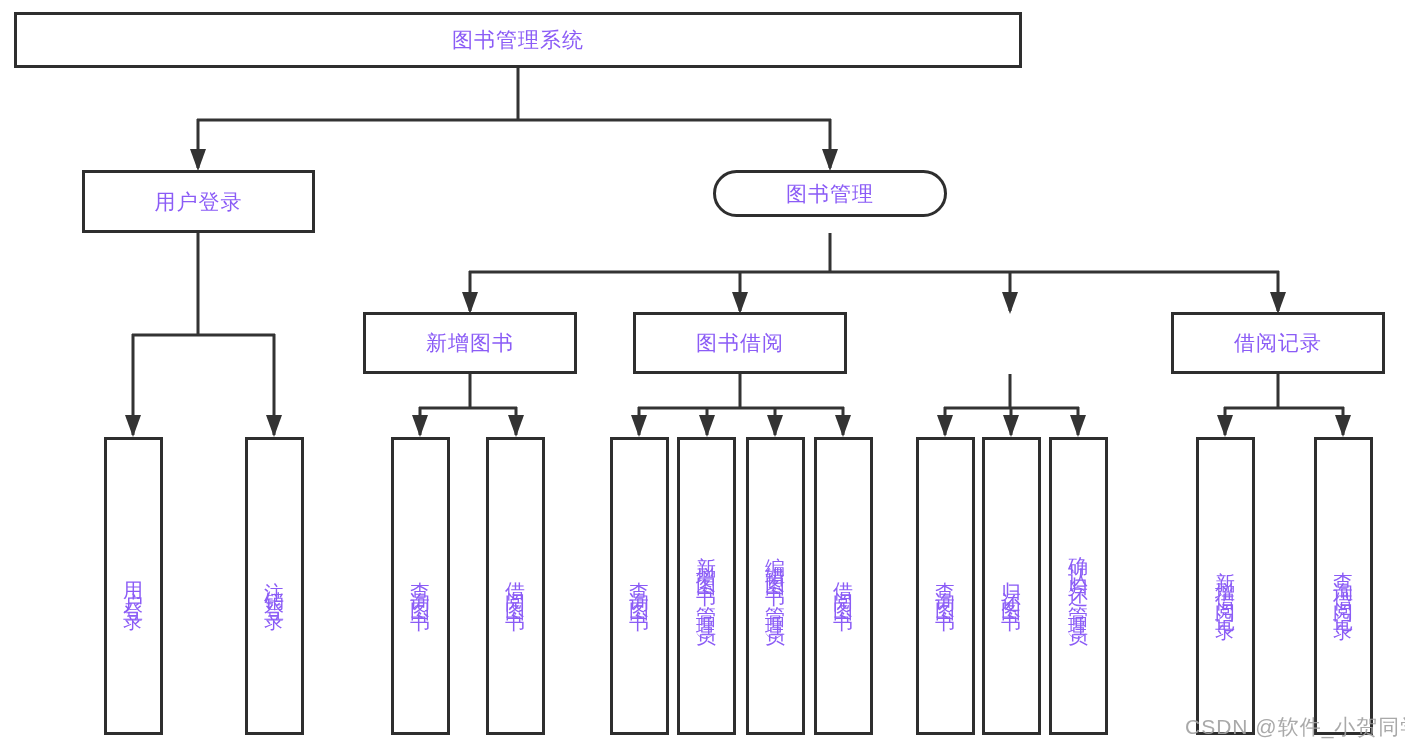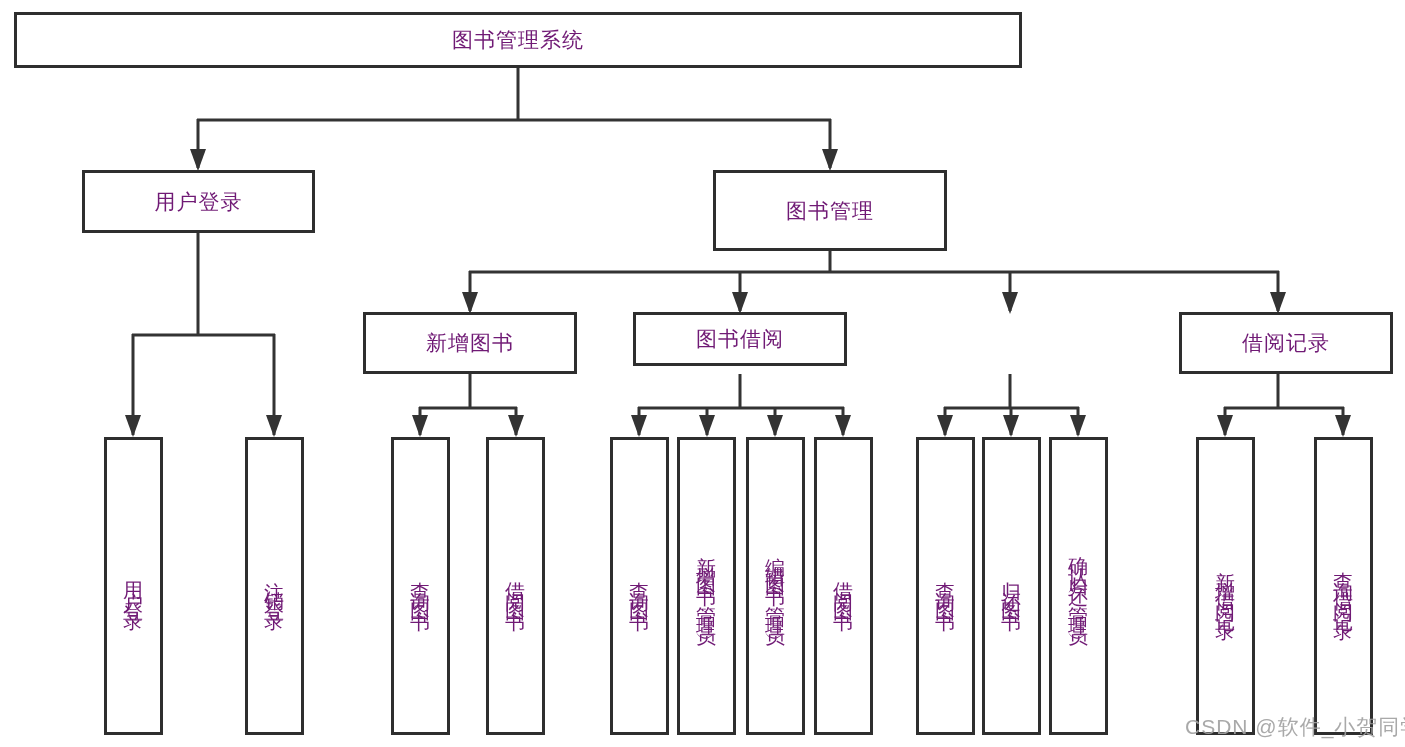--- a/index.html
+++ b/index.html
@@ -12,43 +12,43 @@
   }
   svg.connectors{position:absolute;left:0;top:0;}
   .box{
     position:absolute;
     box-sizing:border-box;
     border:3px solid #2e2e2e;
     background:#ffffff;
     display:flex;
     align-items:center;
     justify-content:center;
-    color:#701a75;
+    color:#8b5cf6;
   }
   .box .hlabel{
     font-size:21px;
     letter-spacing:1px;
     white-space:nowrap;
   }
   .box .vlabel{
     writing-mode:vertical-rl;
     text-orientation:mixed;
     font-size:20px;
     letter-spacing:10px;
     line-height:1;
     white-space:nowrap;
   }
   
   .n-root      {left:14px;  top:12px;  width:1008px; height:56px;}
   .n-login     {left:82px;  top:170px; width:233px;  height:63px;}
-  .n-manage    {left:713px; top:170px; width:234px;  height:81px;}
+  .n-manage    {left:713px; top:170px; width:234px;  height:47px;border-radius:29px;}
   .n-recommend {left:363px; top:312px; width:214px;  height:62px;}
-  .n-borrow    {left:633px; top:312px; width:214px;  height:54px;}
+  .n-borrow    {left:633px; top:312px; width:214px;  height:62px;}
   .n-current   {left:903px; top:312px; width:214px;  height:62px;}
-  .n-records   {left:1171px;top:312px; width:214px;  height:62px;margin-left:8px;}
+  .n-records   {left:1171px;top:312px; width:214px;  height:62px;}
   .leaf        {top:437px;  width:59px; height:298px;}
   .n-lf-login  {left:104px;}
   .n-lf-logout {left:245px;}
   .n-lf-recq   {left:391px;}
   .n-lf-recb   {left:486px;}
   .n-lf-bq     {left:610px;}
   .n-lf-ba     {left:677px;}
   .n-lf-be     {left:746px;}
   .n-lf-bb     {left:814px;}
   .n-lf-cq     {left:916px;}

